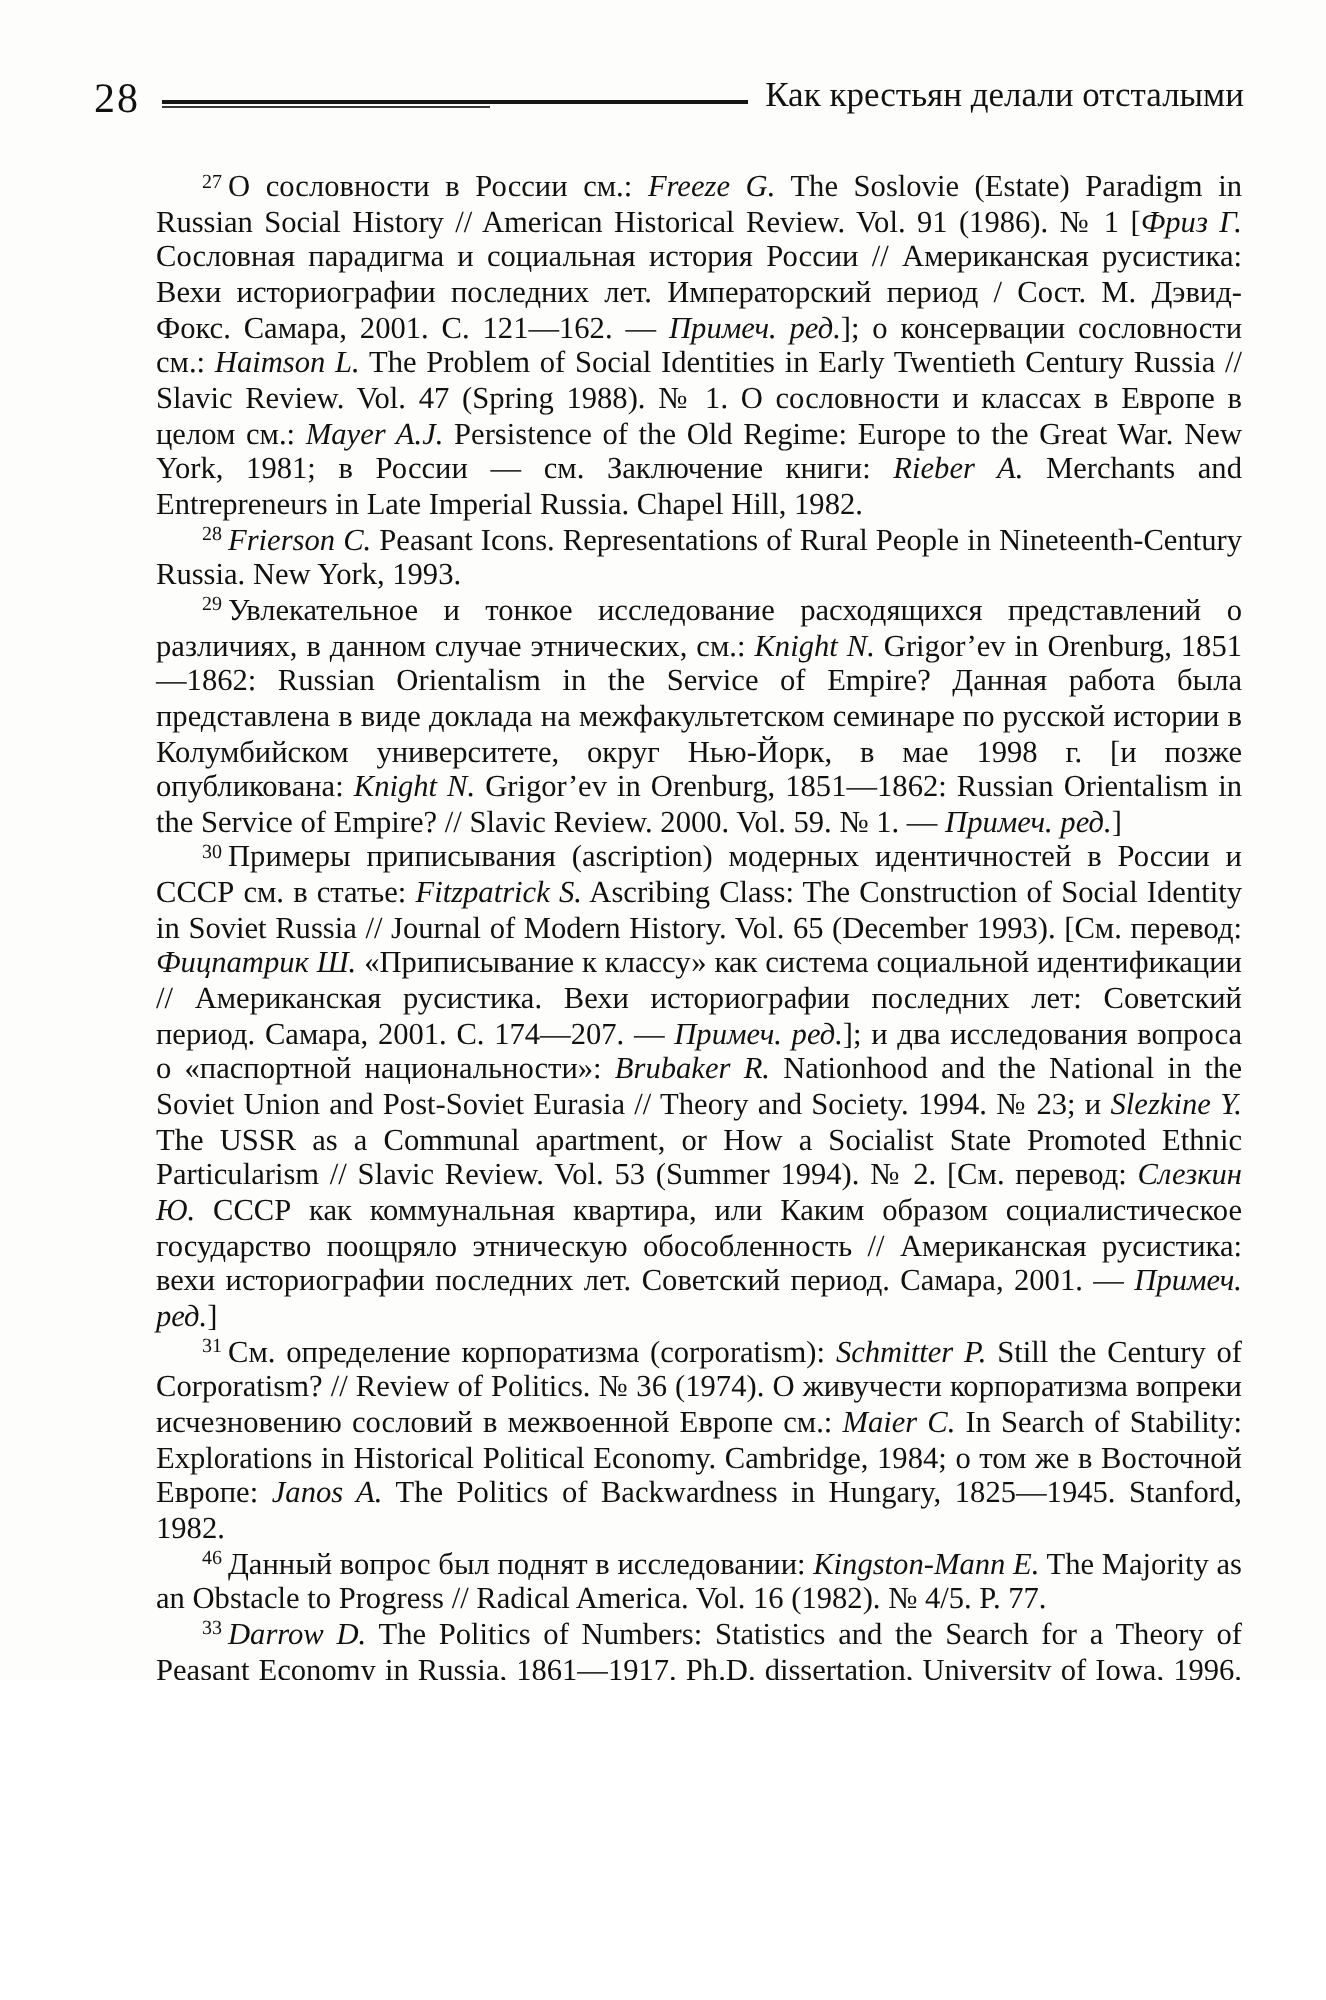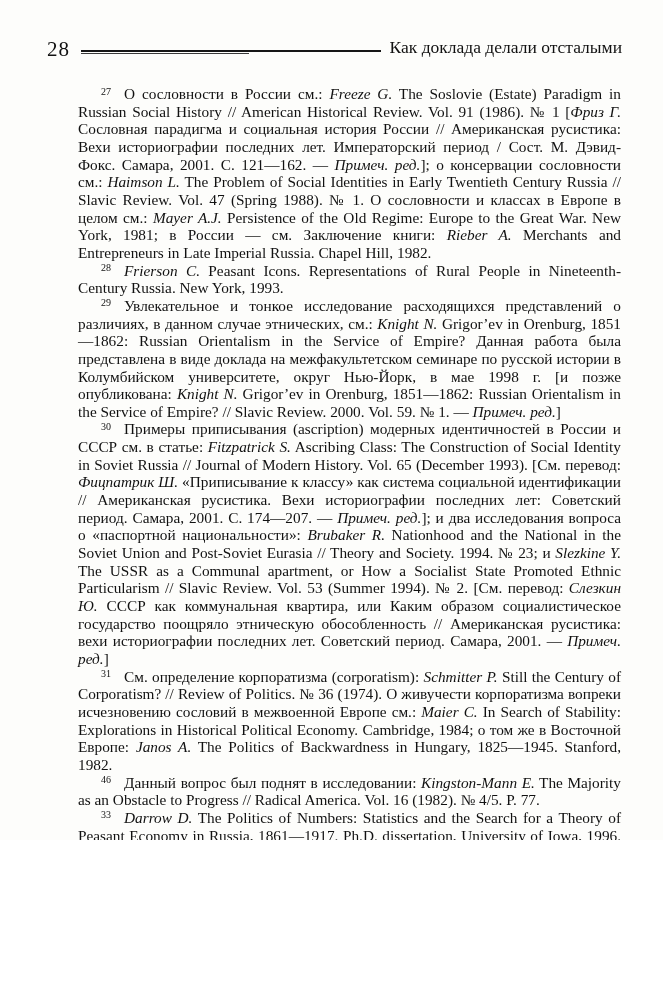--- a/index.html
+++ b/index.html
@@ -75,32 +75,32 @@
   }
   .it {
     font-style: italic;
   }
   sup.fn-num {
     font-size: 10px;
     line-height: 0;
     vertical-align: baseline;
     position: relative;
     top: -4.5px;
-    margin-right: 13px;
+    margin-right: 3px;
     font-style: normal;
   }
 </style>
 </head>
 <body>
 
 <div class="page">
   <div class="header">
     <span class="pagenum">28</span>
     <span class="rule"></span>
-    <span class="running-head">Как доклада делали отсталыми</span>
+    <span class="running-head">Как крестьян делали отсталыми</span>
   </div>
   <div class="textblock" id="textblock">
       <p class="indent"><sup class="fn-num">27</sup><span>О сословности в России см.: </span><span class="it">Freeze G.</span><span> The Soslovie (Estate) Paradigm in Russian Social History // American Historical Review. Vol. 91 (1986). № 1 [</span><span class="it">Фриз Г.</span><span> Сословная парадигма и социальная история России // Американская русистика: Вехи историографии последних лет. Императорский период / Сост. М. Дэвид-Фокс. Самара, 2001. С. 121—162. — </span><span class="it">Примеч. ред.</span><span>]; о консервации сословности см.: </span><span class="it">Haimson L.</span><span> The Problem of Social Identities in Early Twentieth Century Russia // Slavic Review. Vol. 47 (Spring 1988). № 1. О сословности и классах в Европе в целом см.: </span><span class="it">Mayer A.J.</span><span> Persistence of the Old Regime: Europe to the Great War. New York, 1981; в России — см. Заключение книги: </span><span class="it">Rieber A.</span><span> Merchants and Entrepreneurs in Late Imperial Russia. Chapel Hill, 1982.</span></p>
       <p class="indent"><sup class="fn-num">28</sup><span class="it">Frierson C.</span><span> Peasant Icons. Representations of Rural People in Nineteenth-Century Russia. New York, 1993.</span></p>
       <p class="indent"><sup class="fn-num">29</sup><span>Увлекательное и тонкое исследование расходящихся представлений о различиях, в данном случае этнических, см.: </span><span class="it">Knight N.</span><span> Grigor’ev in Orenburg, 1851—1862: Russian Orientalism in the Service of Empire? Данная работа была представлена в виде доклада на межфакультетском семинаре по русской истории в Колумбийском университете, округ Нью-Йорк, в мае 1998 г. [и позже опубликована: </span><span class="it">Knight N.</span><span> Grigor’ev in Orenburg, 1851—1862: Russian Orientalism in the Service of Empire? // Slavic Review. 2000. Vol. 59. № 1. — </span><span class="it">Примеч. ред.</span><span>]</span></p>
       <p class="indent"><sup class="fn-num">30</sup><span>Примеры приписывания (ascription) модерных идентичностей в России и СССР см. в статье: </span><span class="it">Fitzpatrick S.</span><span> Ascribing Class: The Construction of Social Identity in Soviet Russia // Journal of Modern History. Vol. 65 (December 1993). [См. перевод: </span><span class="it">Фицпатрик Ш.</span><span> «Приписывание к классу» как система социальной идентификации // Американская русистика. Вехи историографии последних лет: Советский период. Самара, 2001. С. 174—207. — </span><span class="it">Примеч. ред.</span><span>]; и два исследования вопроса о «паспортной национальности»: </span><span class="it">Brubaker R.</span><span> Nationhood and the National in the Soviet Union and Post-Soviet Eurasia // Theory and Society. 1994. № 23; и </span><span class="it">Slezkine Y.</span><span> The USSR as a Communal apartment, or How a Socialist State Promoted Ethnic Particularism // Slavic Review. Vol. 53 (Summer 1994). № 2. [См. перевод: </span><span class="it">Слезкин Ю.</span><span> СССР как коммунальная квартира, или Каким образом социалистическое государство поощряло этническую обособленность // Американская русистика: вехи историографии последних лет. Советский период. Самара, 2001. — </span><span class="it">Примеч. ред.</span><span>]</span></p>
       <p class="indent"><sup class="fn-num">31</sup><span>См. определение корпоратизма (corporatism): </span><span class="it">Schmitter P.</span><span> Still the Century of Corporatism? // Review of Politics. № 36 (1974). О живучести корпоратизма вопреки исчезновению сословий в межвоенной Европе см.: </span><span class="it">Maier C.</span><span> In Search of Stability: Explorations in Historical Political Economy. Cambridge, 1984; о том же в Восточной Европе: </span><span class="it">Janos A.</span><span> The Politics of Backwardness in Hungary, 1825—1945. Stanford, 1982.</span></p>
       <p class="indent"><sup class="fn-num">46</sup><span>Данный вопрос был поднят в исследовании: </span><span class="it">Kingston-Mann E.</span><span> The Majority as an Obstacle to Progress // Radical America. Vol. 16 (1982). № 4/5. P. 77.</span></p>
       <p class="indent"><sup class="fn-num">33</sup><span class="it">Darrow D.</span><span> The Politics of Numbers: Statistics and the Search for a Theory of Peasant Economy in Russia, 1861—1917. Ph.D. dissertation, University of Iowa, 1996. Ch. 4.</span></p>
       <p class="indent"><sup class="fn-num">34</sup><span class="it">Hill D.</span><span> Government and Peasant in Russia, 3386—1906: The Prehistory of the Stolypin Reforms. DeKalb, Ill., 1987.</span></p>

